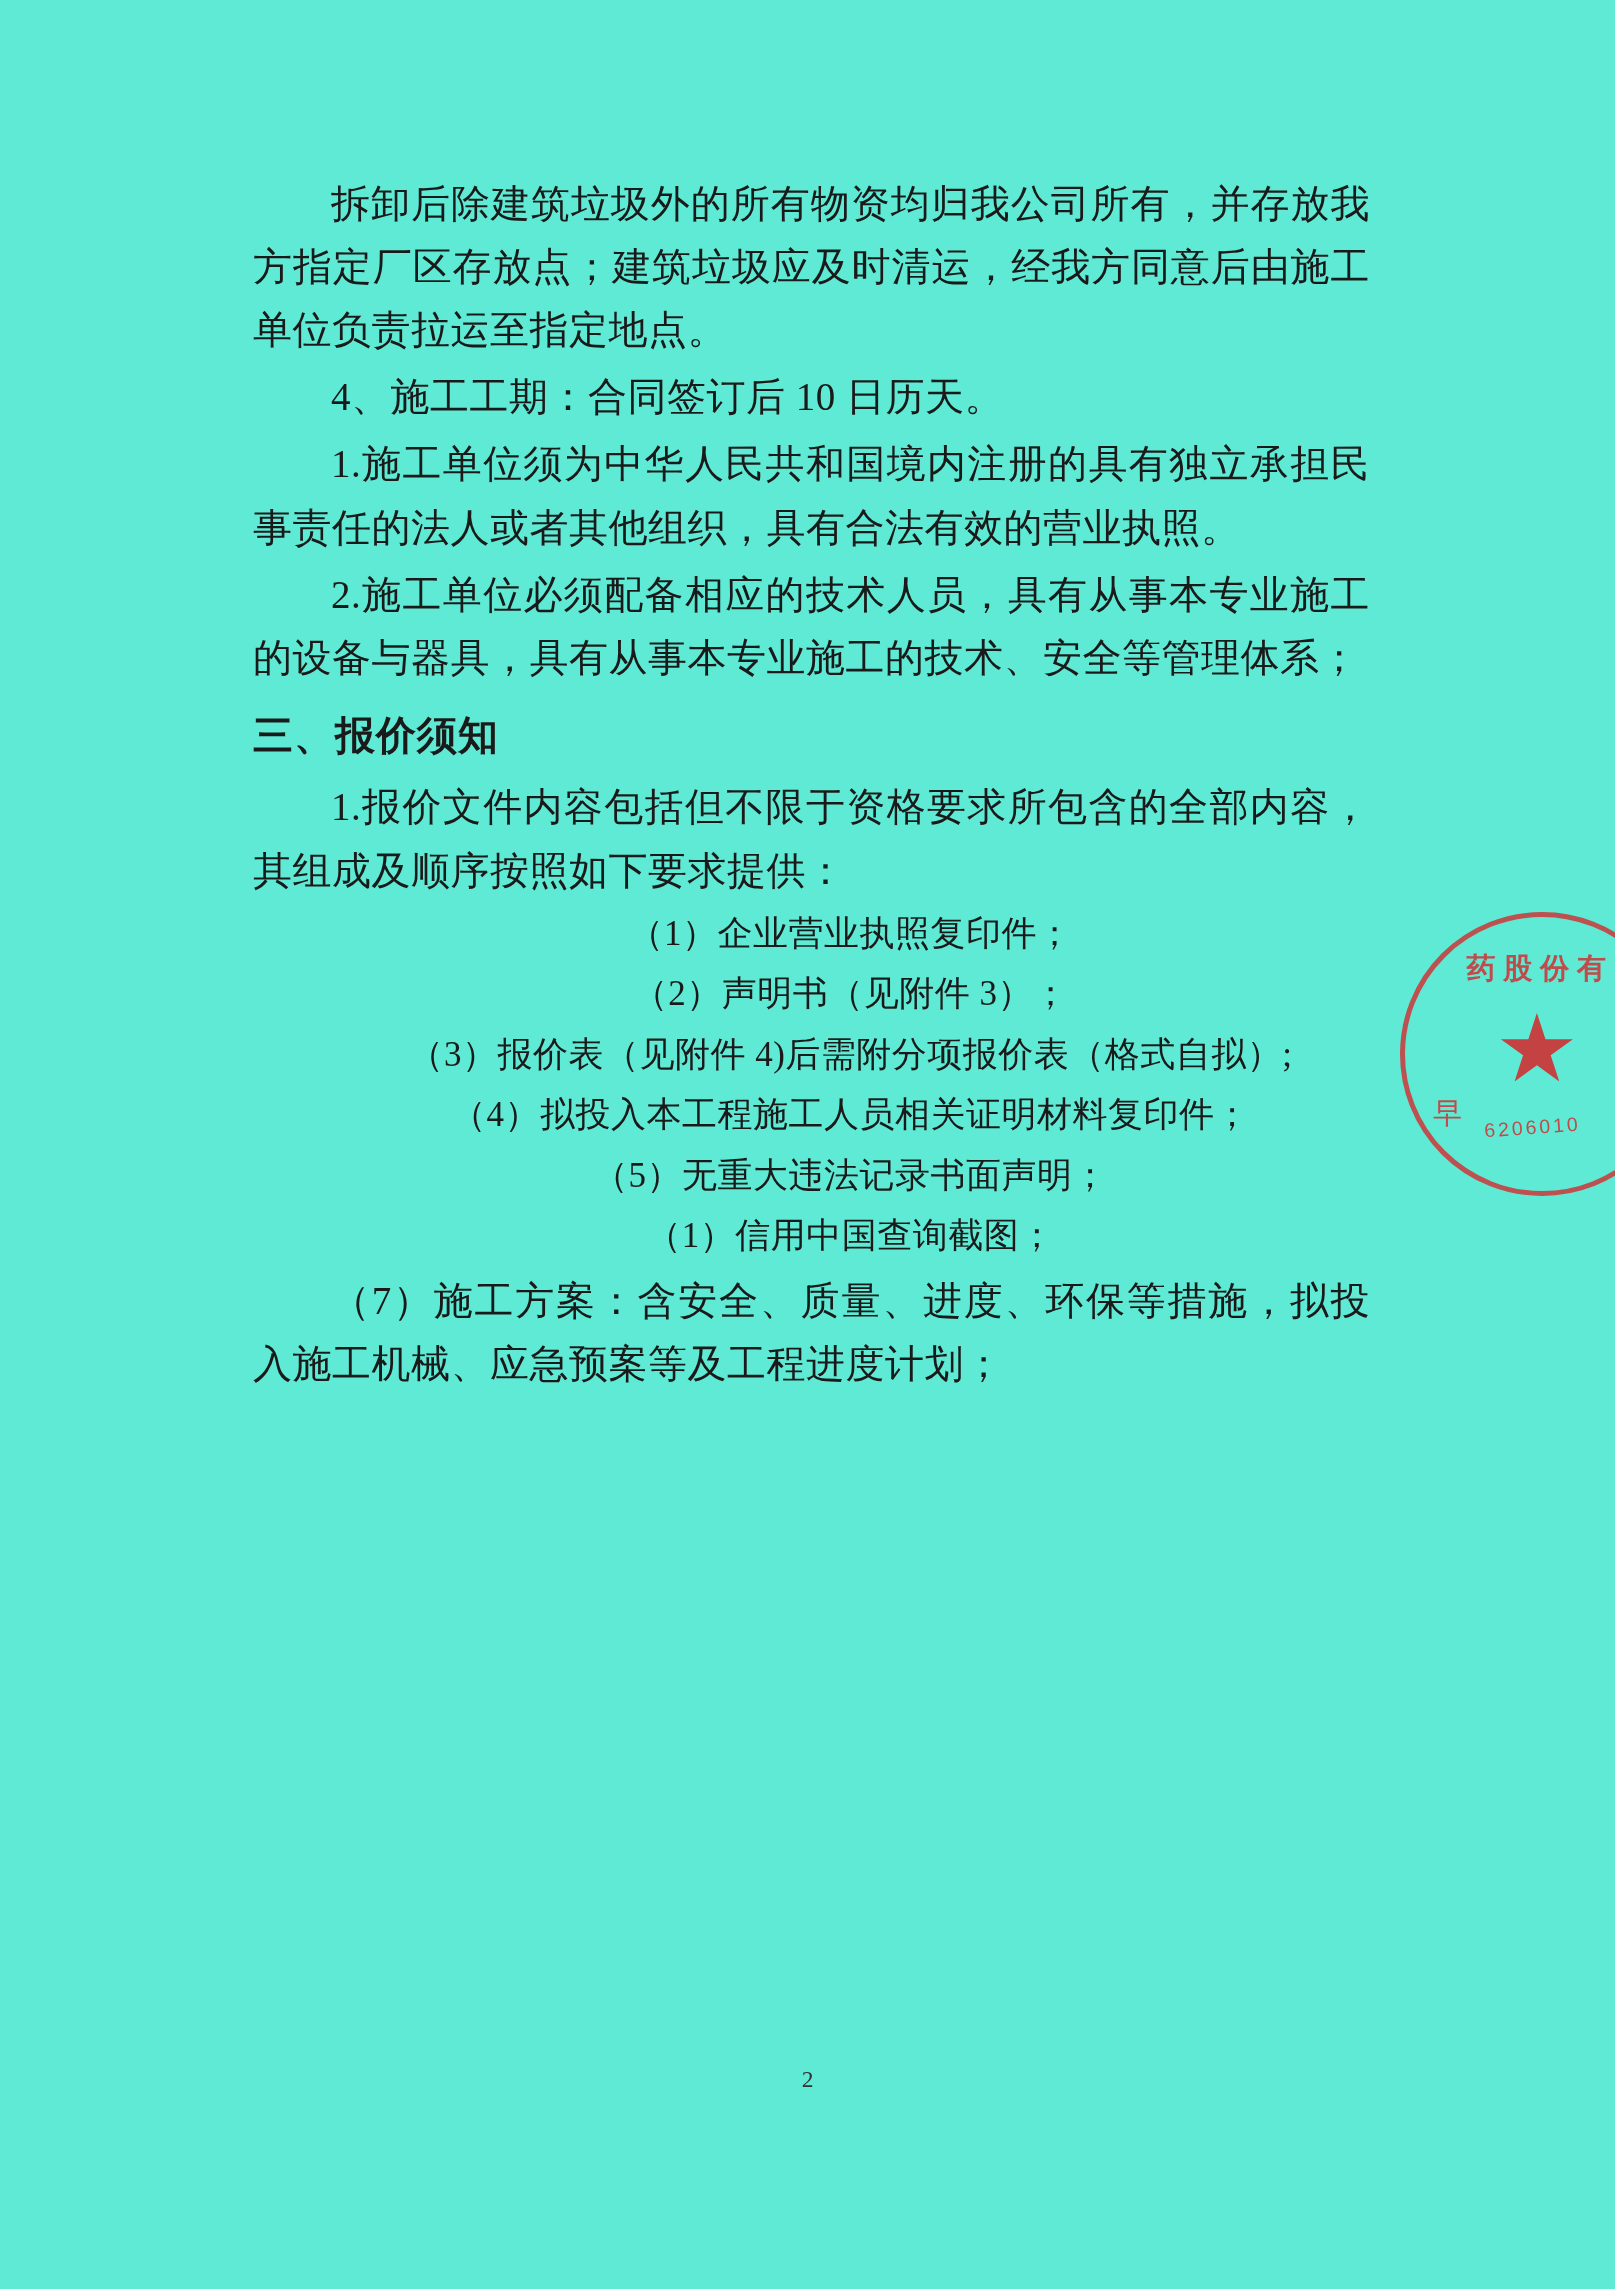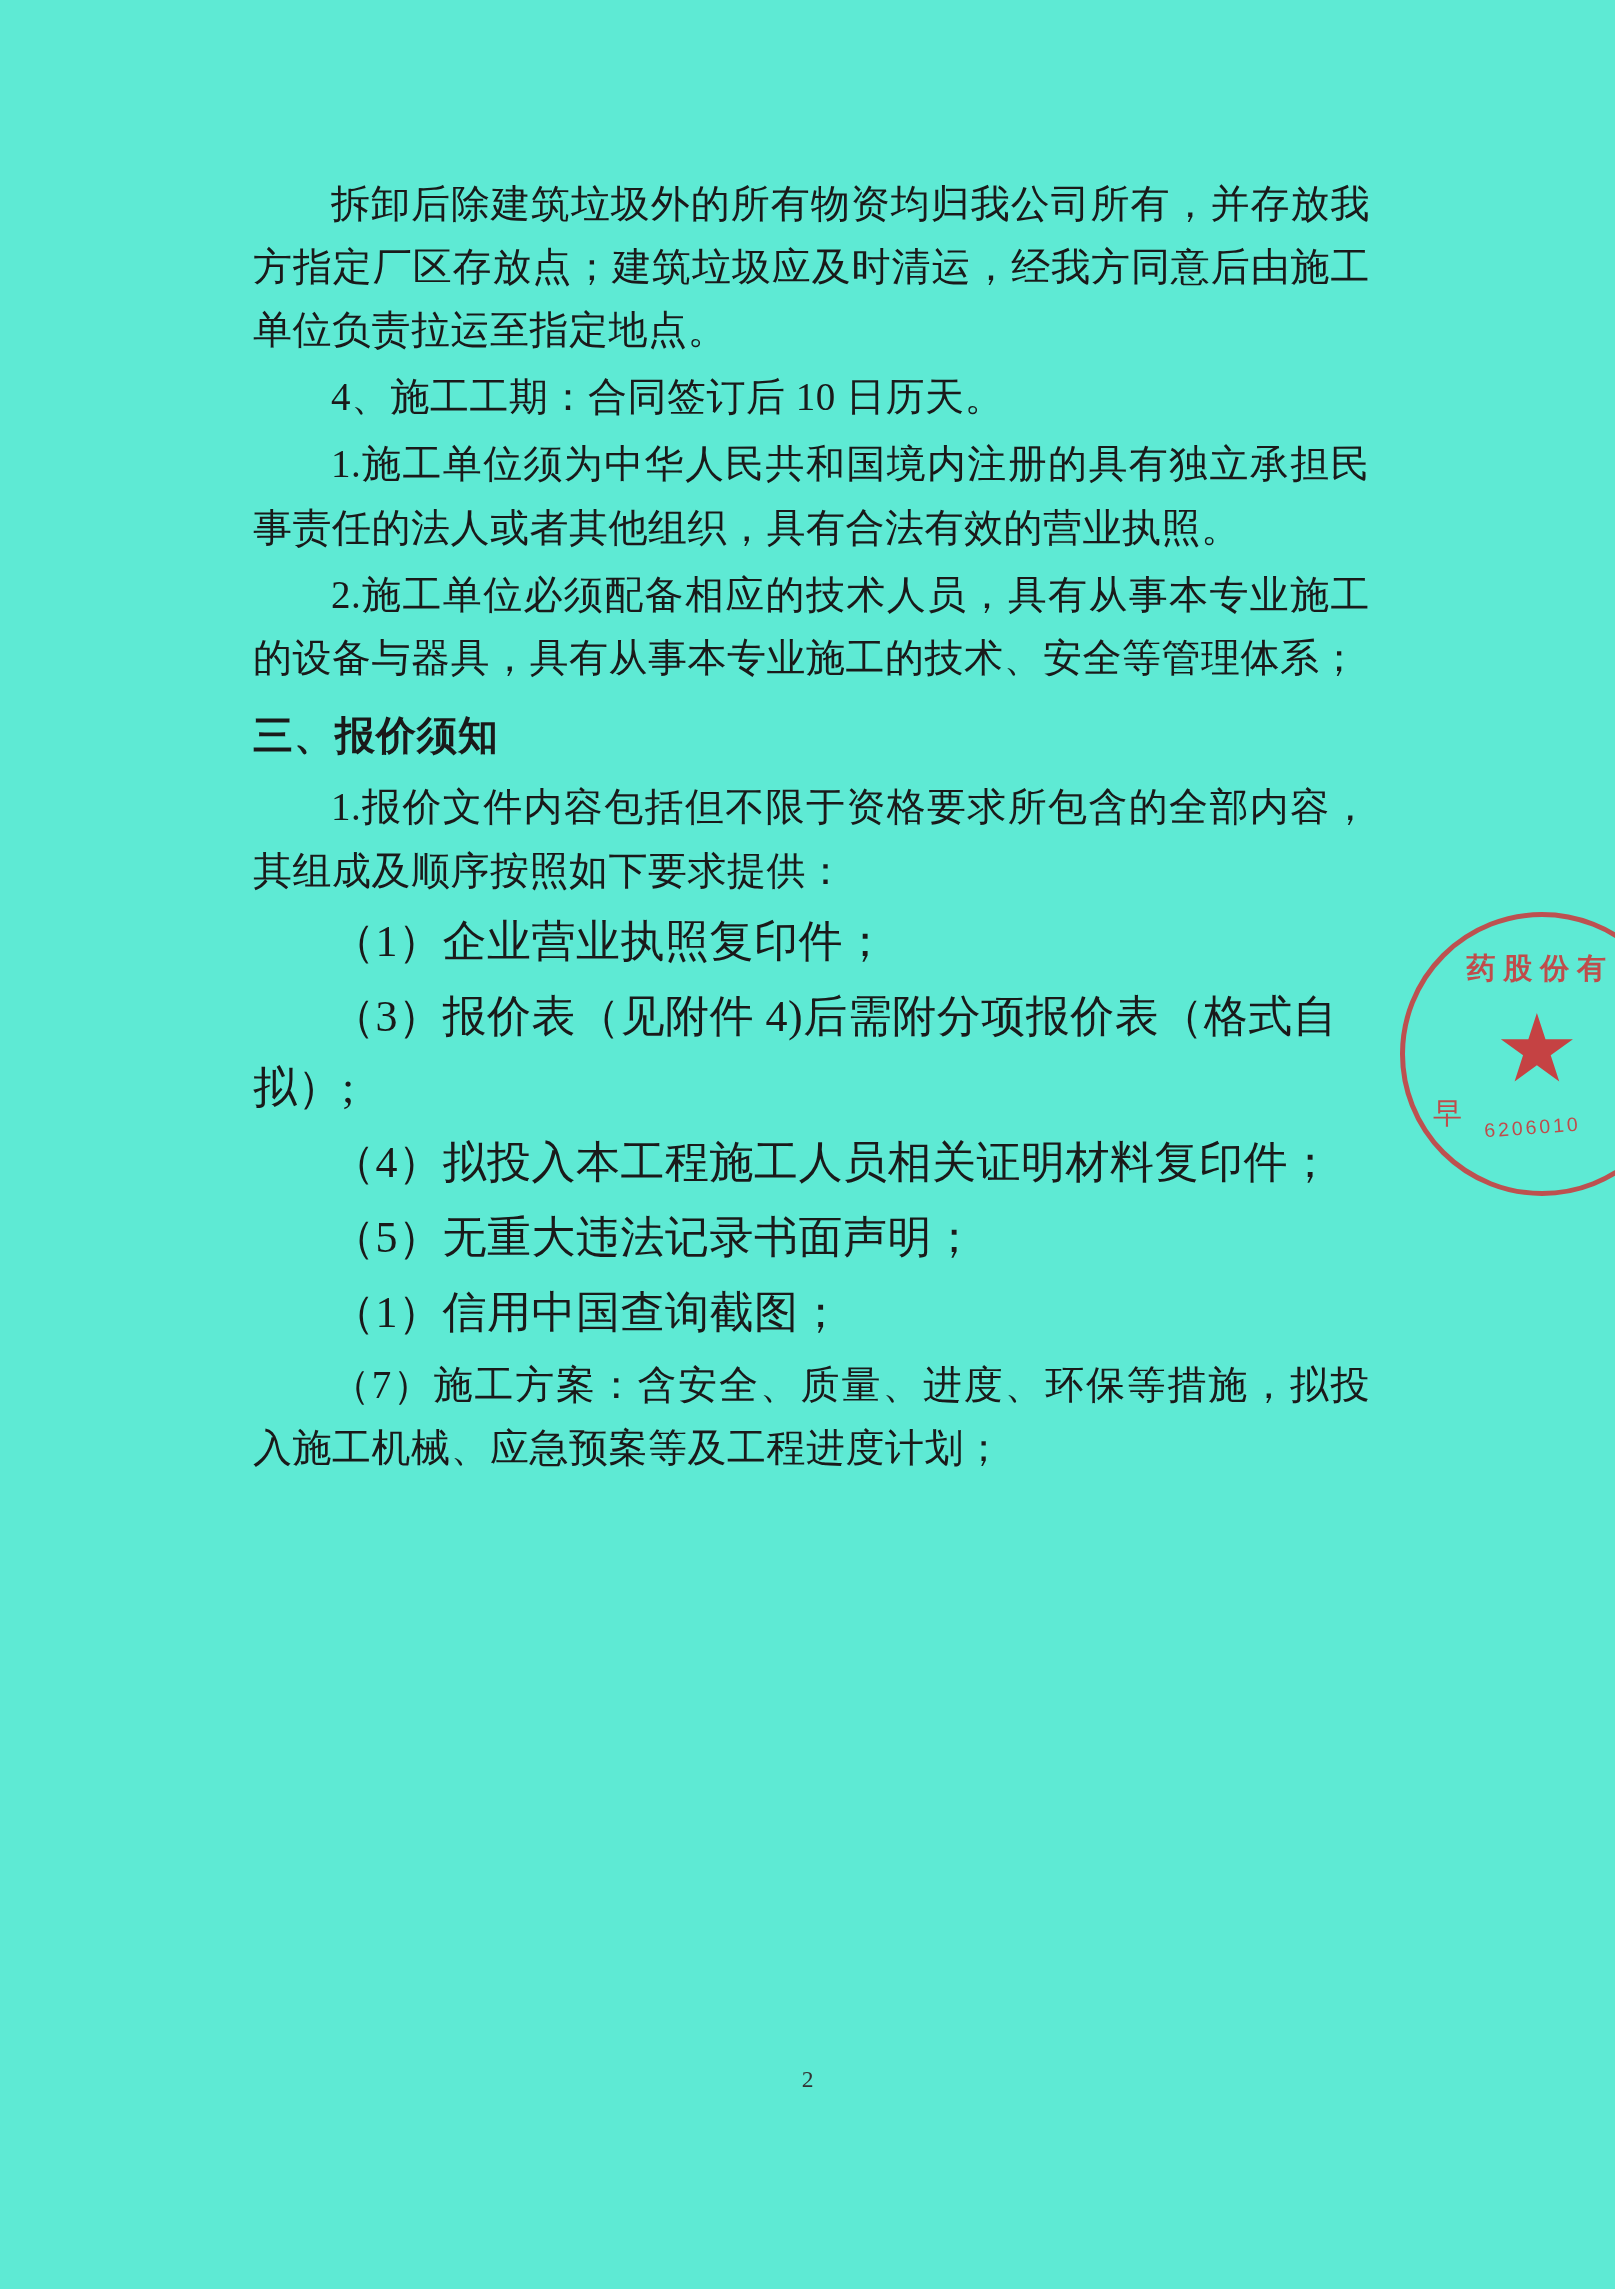--- a/index.html
+++ b/index.html
@@ -39,25 +39,26 @@
   }
   .heading {
     font-size: 40px;
     font-weight: bold;
     line-height: 1.62;
     letter-spacing: 1px;
     margin: 13.7px 0 7.8px 0;
     font-family: "Liberation Sans", "DejaVu Sans", sans-serif;
   }
   .listitem {
-    font-size: 44px;
+    font-size: 35px;
     line-height: 1.62;
     letter-spacing: 0.5px;
     margin: 0 0 3.9px 0;
     text-indent: 78px;
+    text-align: center;
   }
   .page-number {
     position: absolute;
     left: 0;
     right: 0;
     top: 2066px;
     text-align: center;
     font-size: 23.5px;
     color: #333;
     font-family: "Liberation Serif", serif;
@@ -144,20 +145,21 @@
     <p class="para indent2">1.施工单位须为中华人民共和国境内注册的具有独立承担民事责任的法人或者其他组织，具有合法有效的营业执照。</p>
 
     <p class="para indent2">2.施工单位必须配备相应的技术人员，具有从事本专业施工的设备与器具，具有从事本专业施工的技术、安全等管理体系；</p>
 
 
     <h2 class="heading">三、报价须知</h2>
 
     <p class="para indent2">1.报价文件内容包括但不限于资格要求所包含的全部内容，其组成及顺序按照如下要求提供：</p>
 
     <p class="listitem">（1）企业营业执照复印件；</p>
+    <p class="listitem">（2）声明书（见附件 3）；</p>
     <p class="listitem">（3）报价表（见附件 4)后需附分项报价表（格式自拟）;</p>
     <p class="listitem">（4）拟投入本工程施工人员相关证明材料复印件；</p>
     <p class="listitem">（5）无重大违法记录书面声明；</p>
     <p class="listitem">（1）信用中国查询截图；</p>
 
     <p class="para indent2">（7）施工方案：含安全、质量、进度、环保等措施，拟投入施工机械、应急预案等及工程进度计划；</p>
 
   </div>
 
   <div class="seal">

